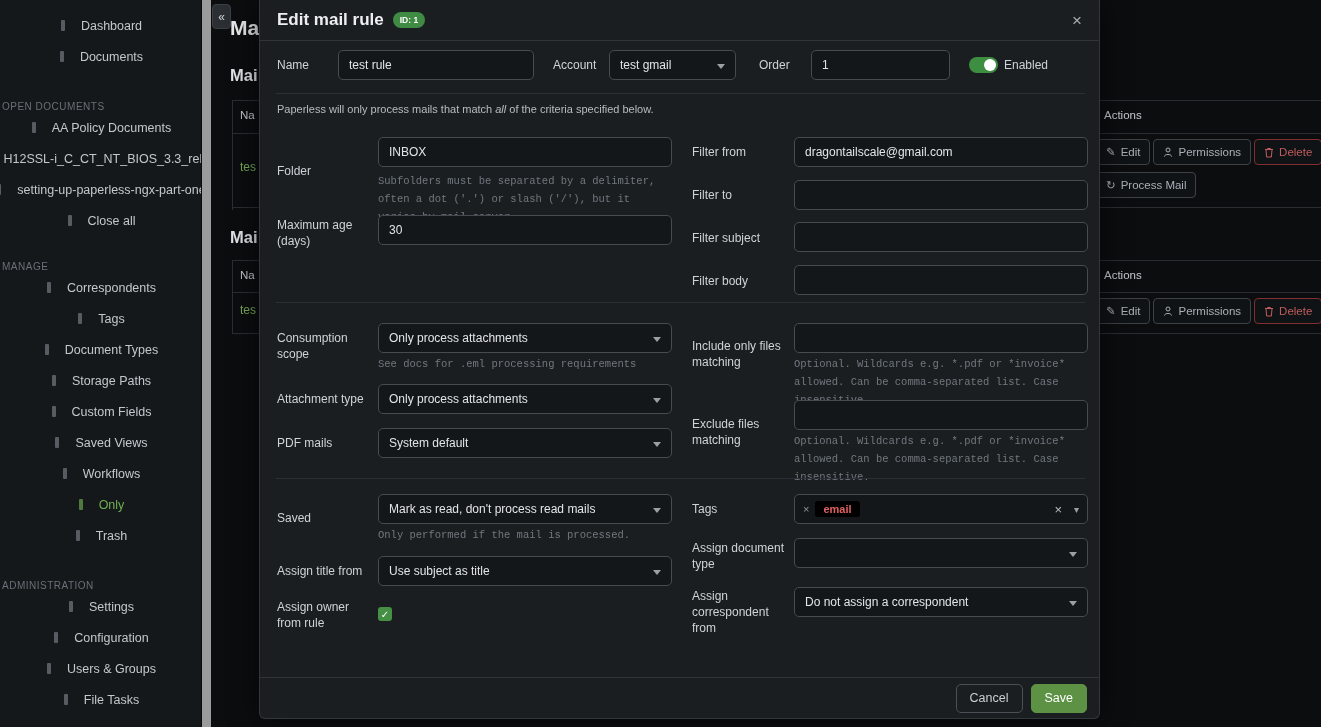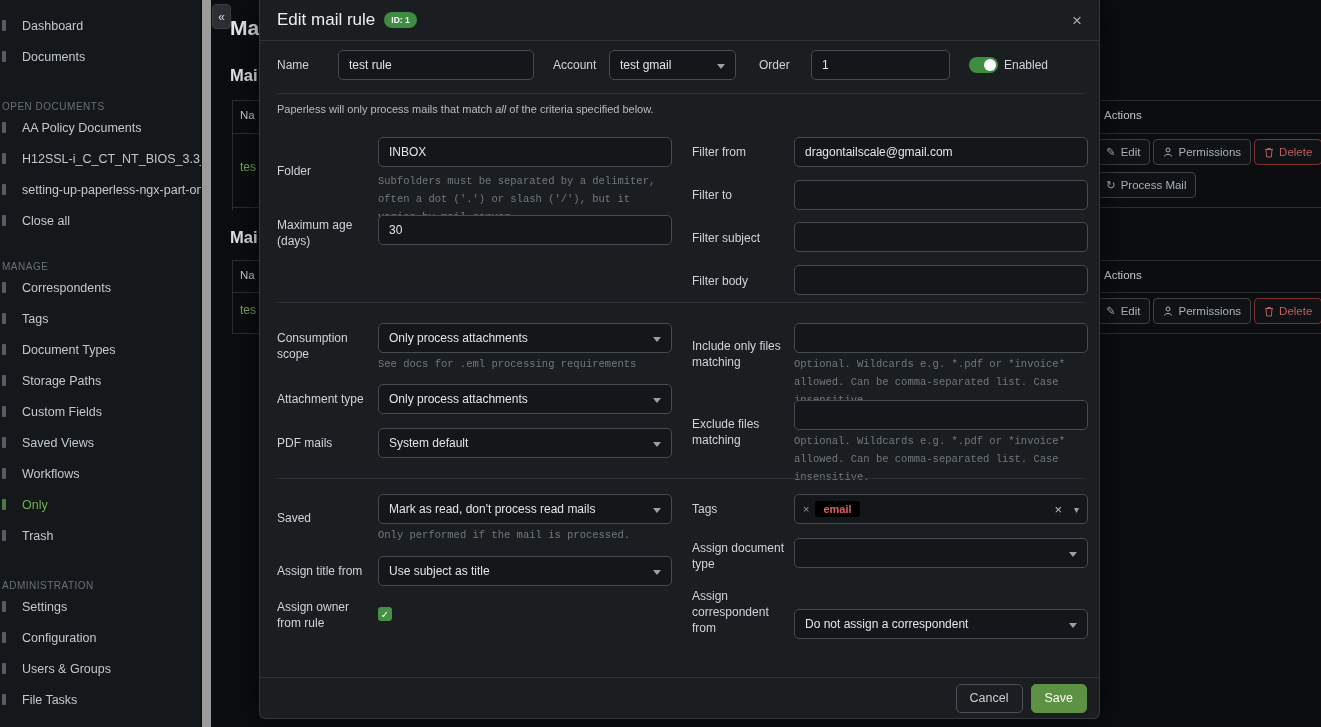--- a/index.html
+++ b/index.html
@@ -4,21 +4,21 @@
 <style>
   * { margin:0; padding:0; box-sizing:border-box; }
   body { background:#000; }
   .app { position:relative; width:1321px; height:727px; overflow:hidden;
          background:#0b0d0f; font-family:"Liberation Sans", sans-serif; color:#cfd4d9; }
 
   
   .sidebar { position:absolute; left:0; top:0; width:201px; height:727px;
              background:#15181b; padding-top:10px; overflow:hidden; z-index:1; }
   .side-item { height:31px; display:flex; align-items:center; gap:16px;
-               font-size:12.5px; color:#c2c8cd; padding-left:8px; cursor:pointer; white-space:nowrap; }
+               font-size:12.5px; color:#c2c8cd; padding-left:8px; cursor:pointer; white-space:nowrap;justify-content:center; }
   .side-item.active { color:#6fae53; }
   .side-sec { height:22px; margin-top:18px; display:flex; align-items:flex-end;
               font-size:10px; letter-spacing:.5px; color:#697077; padding-left:2px; white-space:nowrap; }
   .icon-frag { width:4px; height:11px; margin-left:-6px; background:#565c62; border-radius:1px; flex:0 0 auto; }
   .active .icon-frag { background:#4e7a3f; }
 
   .scrollbar { position:absolute; left:202px; top:0; width:9px; height:727px; background:#9b9b9b; z-index:2; }
 
   
   .content { position:absolute; left:211px; top:0; right:0; bottom:0; background:#0b0d0f; z-index:3; }
@@ -36,21 +36,21 @@
           background:#101316; white-space:nowrap; }
   .abtn.danger { border-color:#7e2f2f; color:#c05c5c; }
   .abtn-row { position:absolute; display:flex; gap:3px; }
   .abtn svg { display:block; }
 
   
   .modal { position:absolute; left:259px; top:0; width:841px; height:719px; background:#1b1e21;
            border:1px solid #33373c; border-top:none; border-radius:0 0 6px 6px;
            box-shadow:0 0 30px rgba(0,0,0,.65); z-index:10; }
   .m-header { height:41px; border-bottom:1px solid #303439; display:flex; align-items:center; padding:0 17px; }
-  .m-title { font-size:17px; font-weight:normal; color:#eceef0; }
+  .m-title { font-size:17px; font-weight:bold; color:#eceef0; }
   .id-badge { margin-left:9px; background:#3f8b43; color:#fff; font-size:8.5px; font-weight:bold;
               padding:3px 7px; border-radius:9px; }
   .m-close { margin-left:auto; color:#a7adb3; font-size:17px; cursor:pointer; line-height:1; }
   .m-body { position:absolute; left:0; top:41px; right:0; bottom:41px; }
   .lbl { position:absolute; font-size:12px; color:#ced3d8; line-height:16px; }
   .inp { position:absolute; height:30px; width:294px; background:#14171a; border:1px solid #454b51;
          border-radius:5px; color:#e2e5e8; font-size:12px; padding:0 10px; font-family:inherit; outline:none; }
   .sel { position:absolute; height:30px; width:294px; background:#14171a; border:1px solid #454b51;
          border-radius:5px; color:#e2e5e8; font-size:12px; padding:0 24px 0 10px;
          display:flex; align-items:center; cursor:pointer; }
@@ -328,21 +328,21 @@
         <span class="tag-clear">×</span>
         <span class="tag-caret">▾</span>
       </div>
 
       <label class="lbl" style="left:432px; top:499px; width:96px">Assign document type</label>
       <div class="sel" style="left:534px; top:497px">
         <span></span>
       </div>
 
       <label class="lbl" style="left:432px; top:547px; width:96px">Assign correspondent from</label>
-      <div class="sel" style="left:534px; top:568px">
+      <div class="sel" style="left:534px; top:546px">
         <span>Do not assign a correspondent</span>
       </div>
     </div>
 
     <div class="m-footer">
       <button class="btn-cancel">Cancel</button>
       <button class="btn-save">Save</button>
     </div>
   </div>
 

